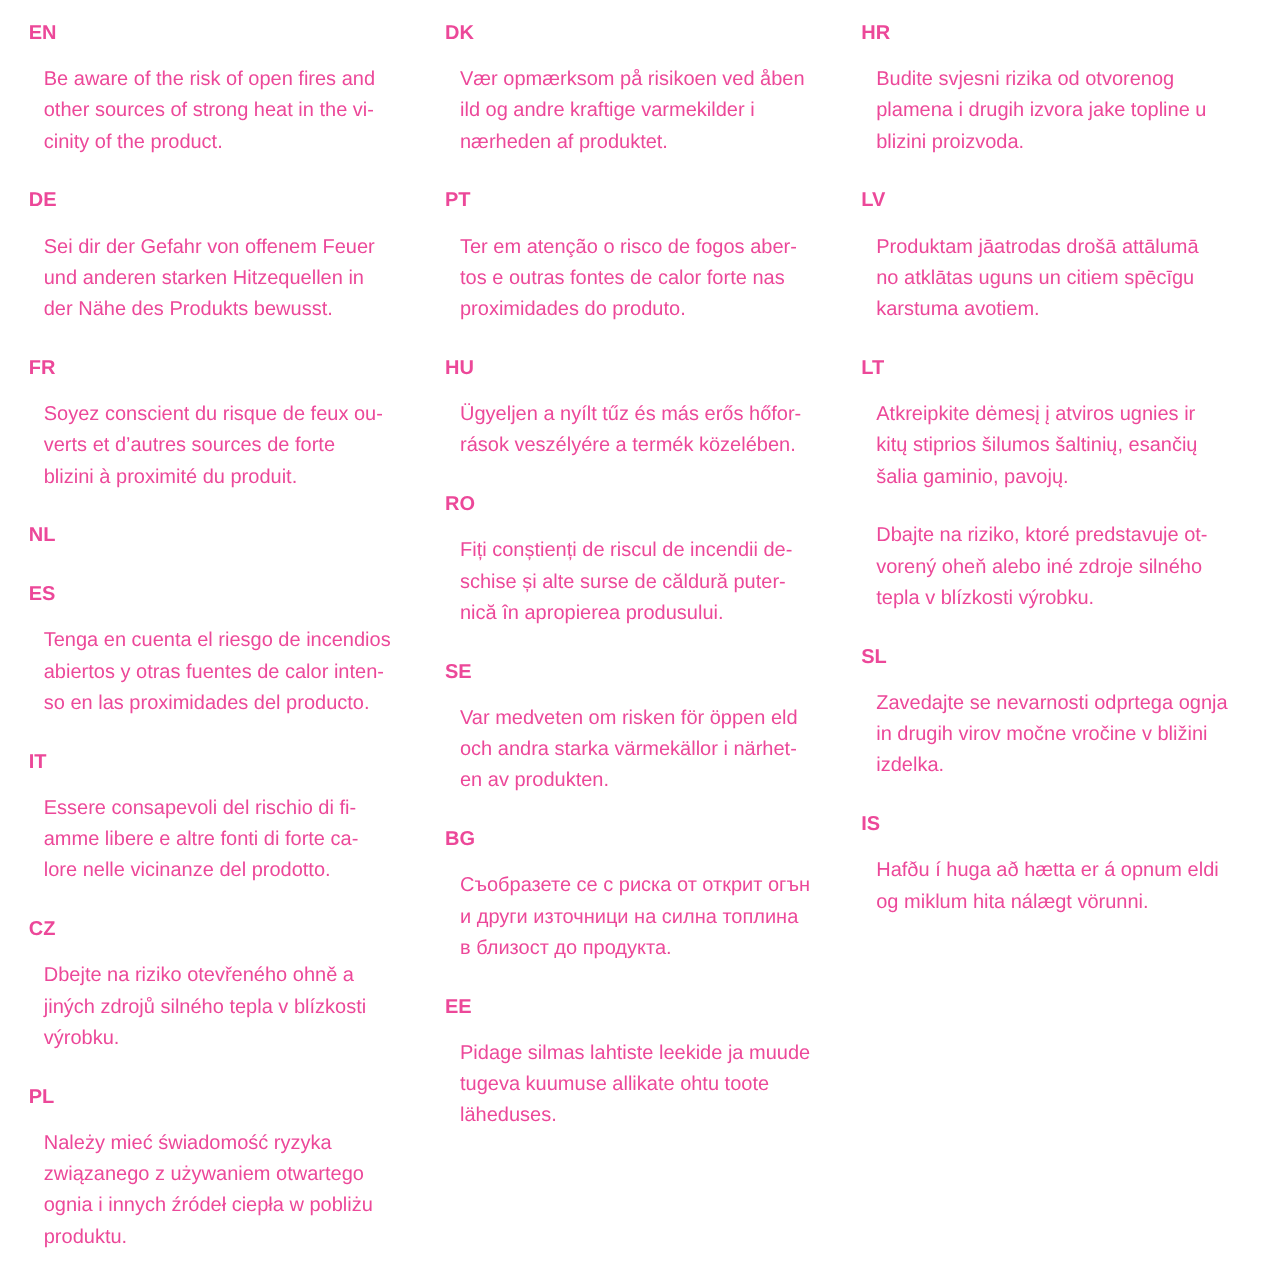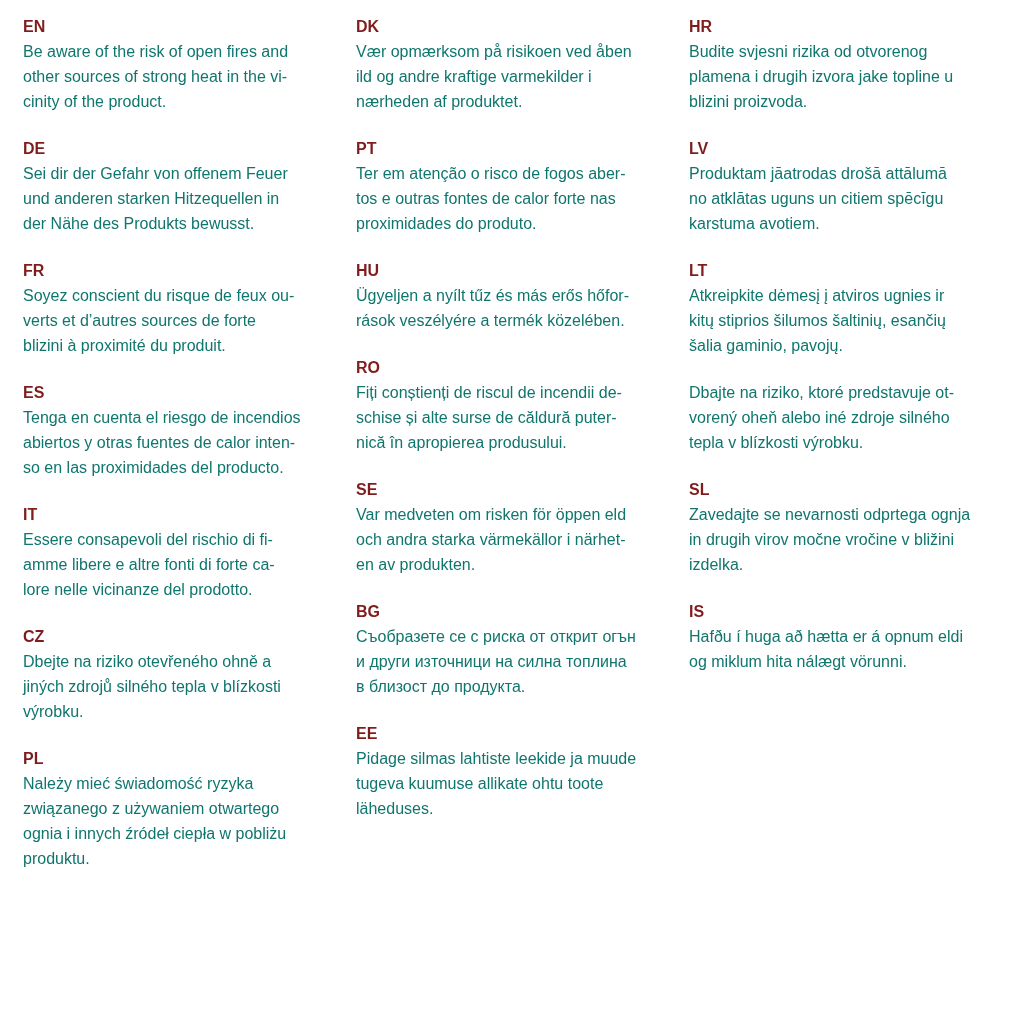--- a/index.html
+++ b/index.html
@@ -27,28 +27,28 @@
     flex: 0 0 318px;
   }
   .lang-block {
     margin: 0 0 22px 0;
   }
   .lang-code {
     font-size: 16px;
     line-height: 25px;
     font-weight: bold;
     margin: 0;
-    color: #7f1d1d;
+    color: #ec4899;
   }
   .warning-text {
     font-size: 16px;
     line-height: 25px;
-    margin: 0;
+    margin: 12px;
     white-space: pre-line;
-    color: #0f766e;
+    color: #ec4899;
   }
 </style>
 </head>
 <body>
 
 <div class="page">
   <div class="columns">
 
     <div class="column">
       <section class="lang-block">
@@ -63,20 +63,21 @@
 und anderen starken Hitzequellen in
 der Nähe des Produkts bewusst.</p>
       </section>
       <section class="lang-block">
         <h2 class="lang-code">FR</h2>
         <p class="warning-text">Soyez conscient du risque de feux ou-
 verts et d’autres sources de forte
 blizini à proximité du produit.</p>
       </section>
       <section class="lang-block">
+        <h2 class="lang-code">NL</h2>
       </section>
       <section class="lang-block">
         <h2 class="lang-code">ES</h2>
         <p class="warning-text">Tenga en cuenta el riesgo de incendios
 abiertos y otras fuentes de calor inten-
 so en las proximidades del producto.</p>
       </section>
       <section class="lang-block">
         <h2 class="lang-code">IT</h2>
         <p class="warning-text">Essere consapevoli del rischio di fi-

